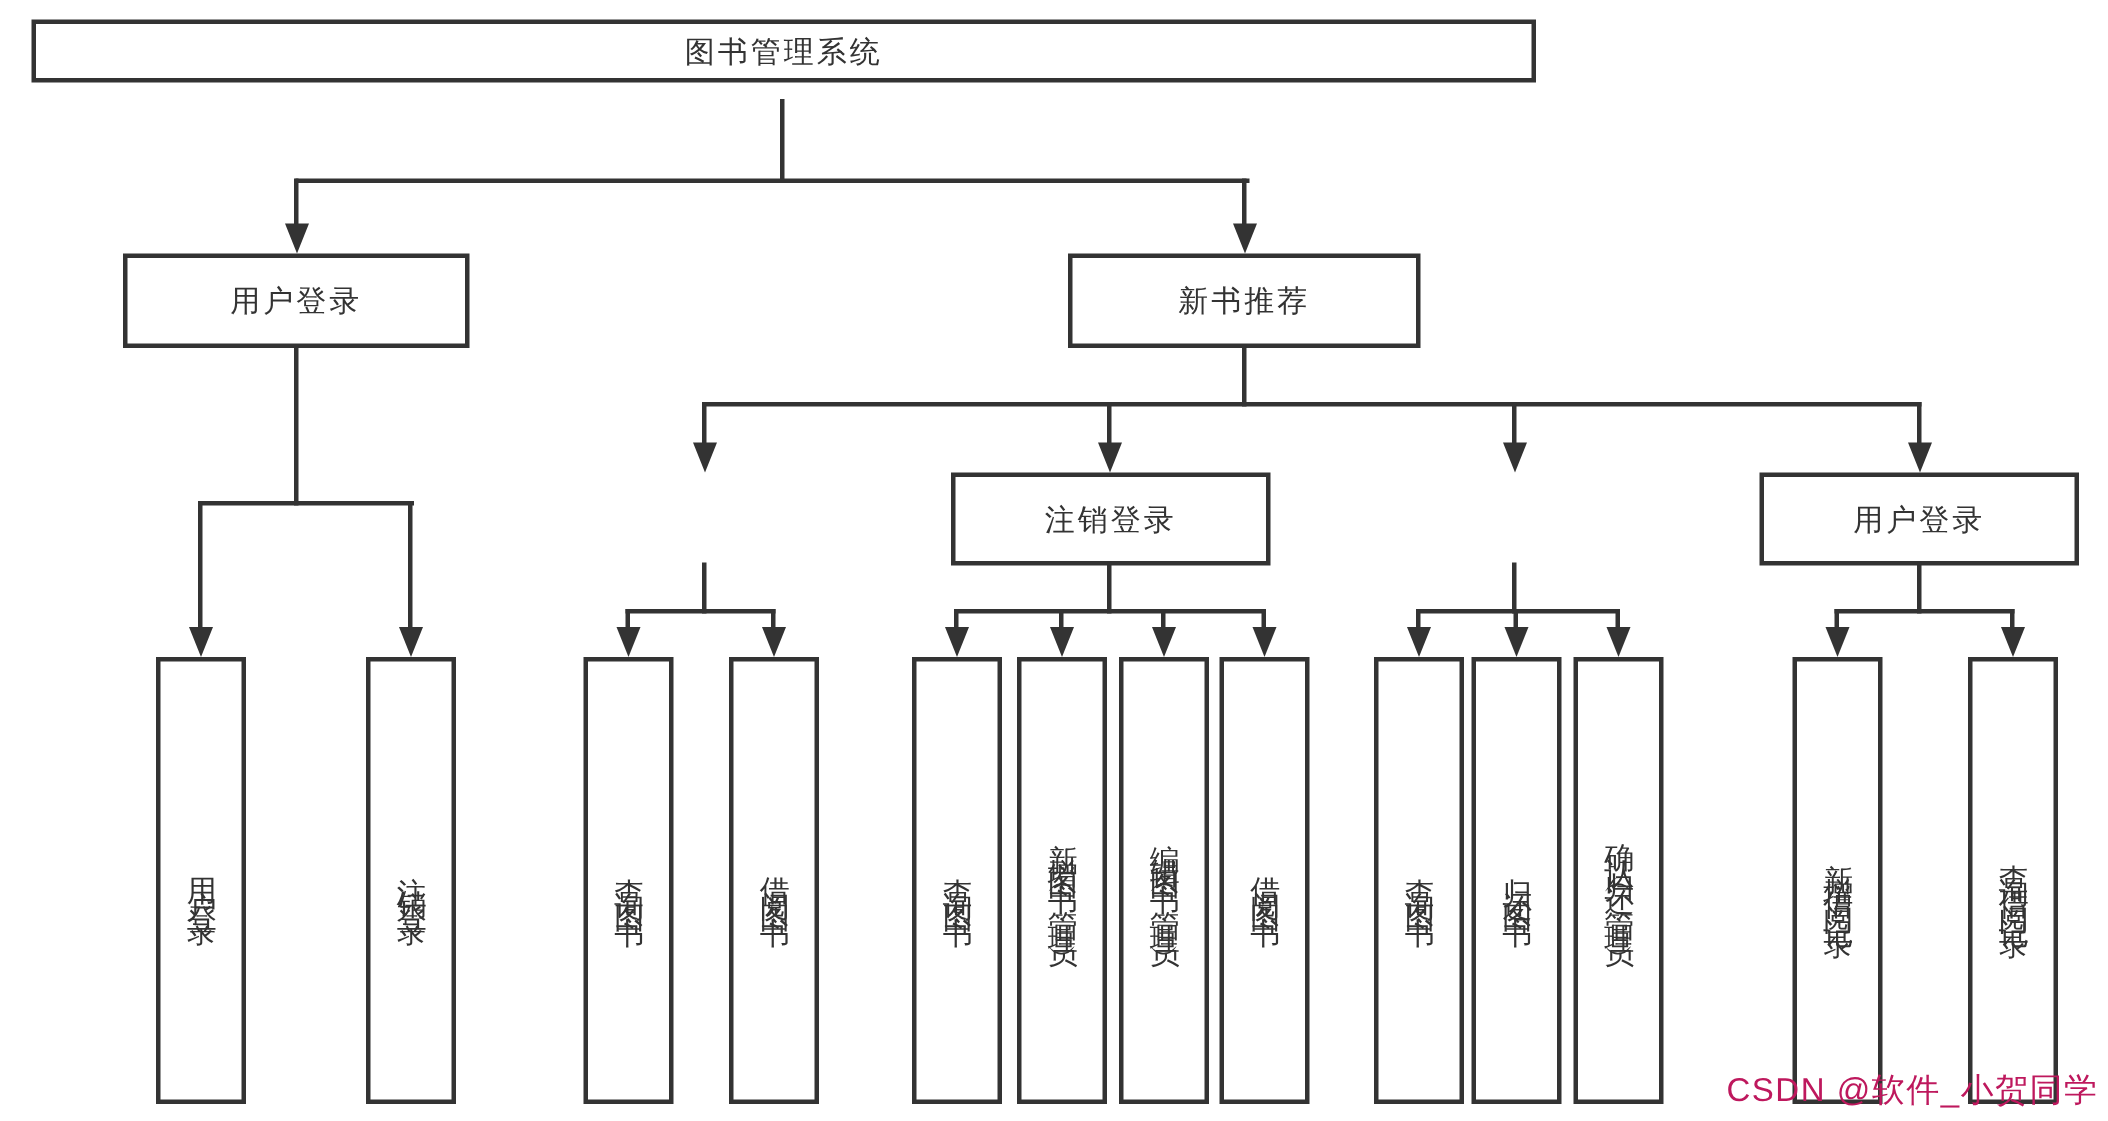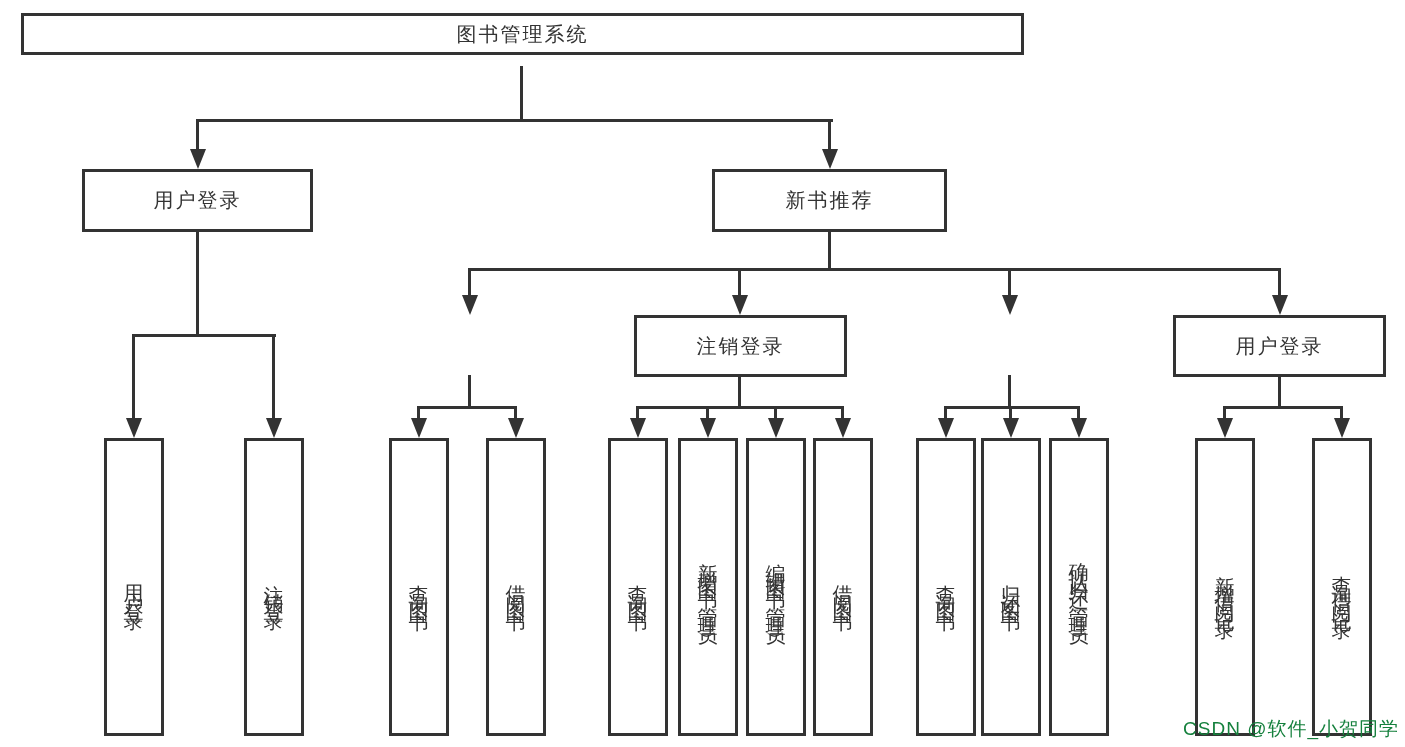--- a/index.html
+++ b/index.html
@@ -17,22 +17,22 @@
     letter-spacing:9px;line-height:1;font-size:20px;
   }
   .hline{position:absolute;height:3px;background:#333333;}
   .vline{position:absolute;width:3px;background:#333333;}
   .tri{
     position:absolute;width:0;height:0;
     border-left:8px solid transparent;border-right:8px solid transparent;
     border-top:20px solid #333333;
   }
   .watermark{
-    position:absolute;right:6px;bottom:5px;color:#15803d;
-    font-size:19px;letter-spacing:1px;white-space:nowrap;margin-top:31px;
+    position:absolute;right:6px;bottom:5px;color:#be185d;
+    font-size:22px;letter-spacing:1px;white-space:nowrap;margin-top:31px;
   }
 </style>
 </head>
 <body>
 
 <div class="stage">
 
   <div class="node" style="left:21px;top:13px;width:1003px;height:42px">
     <span>图书管理系统</span>
   </div>

